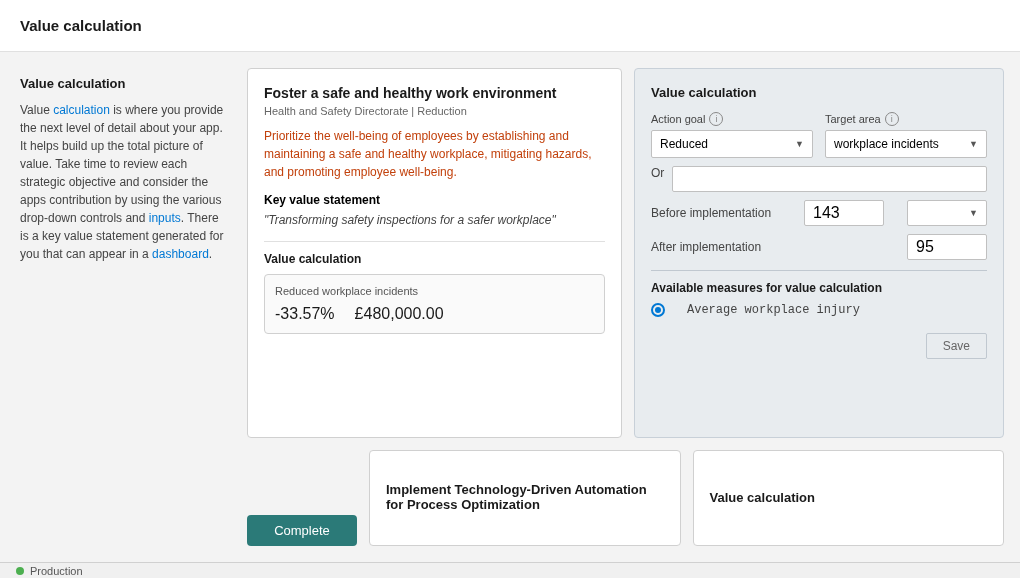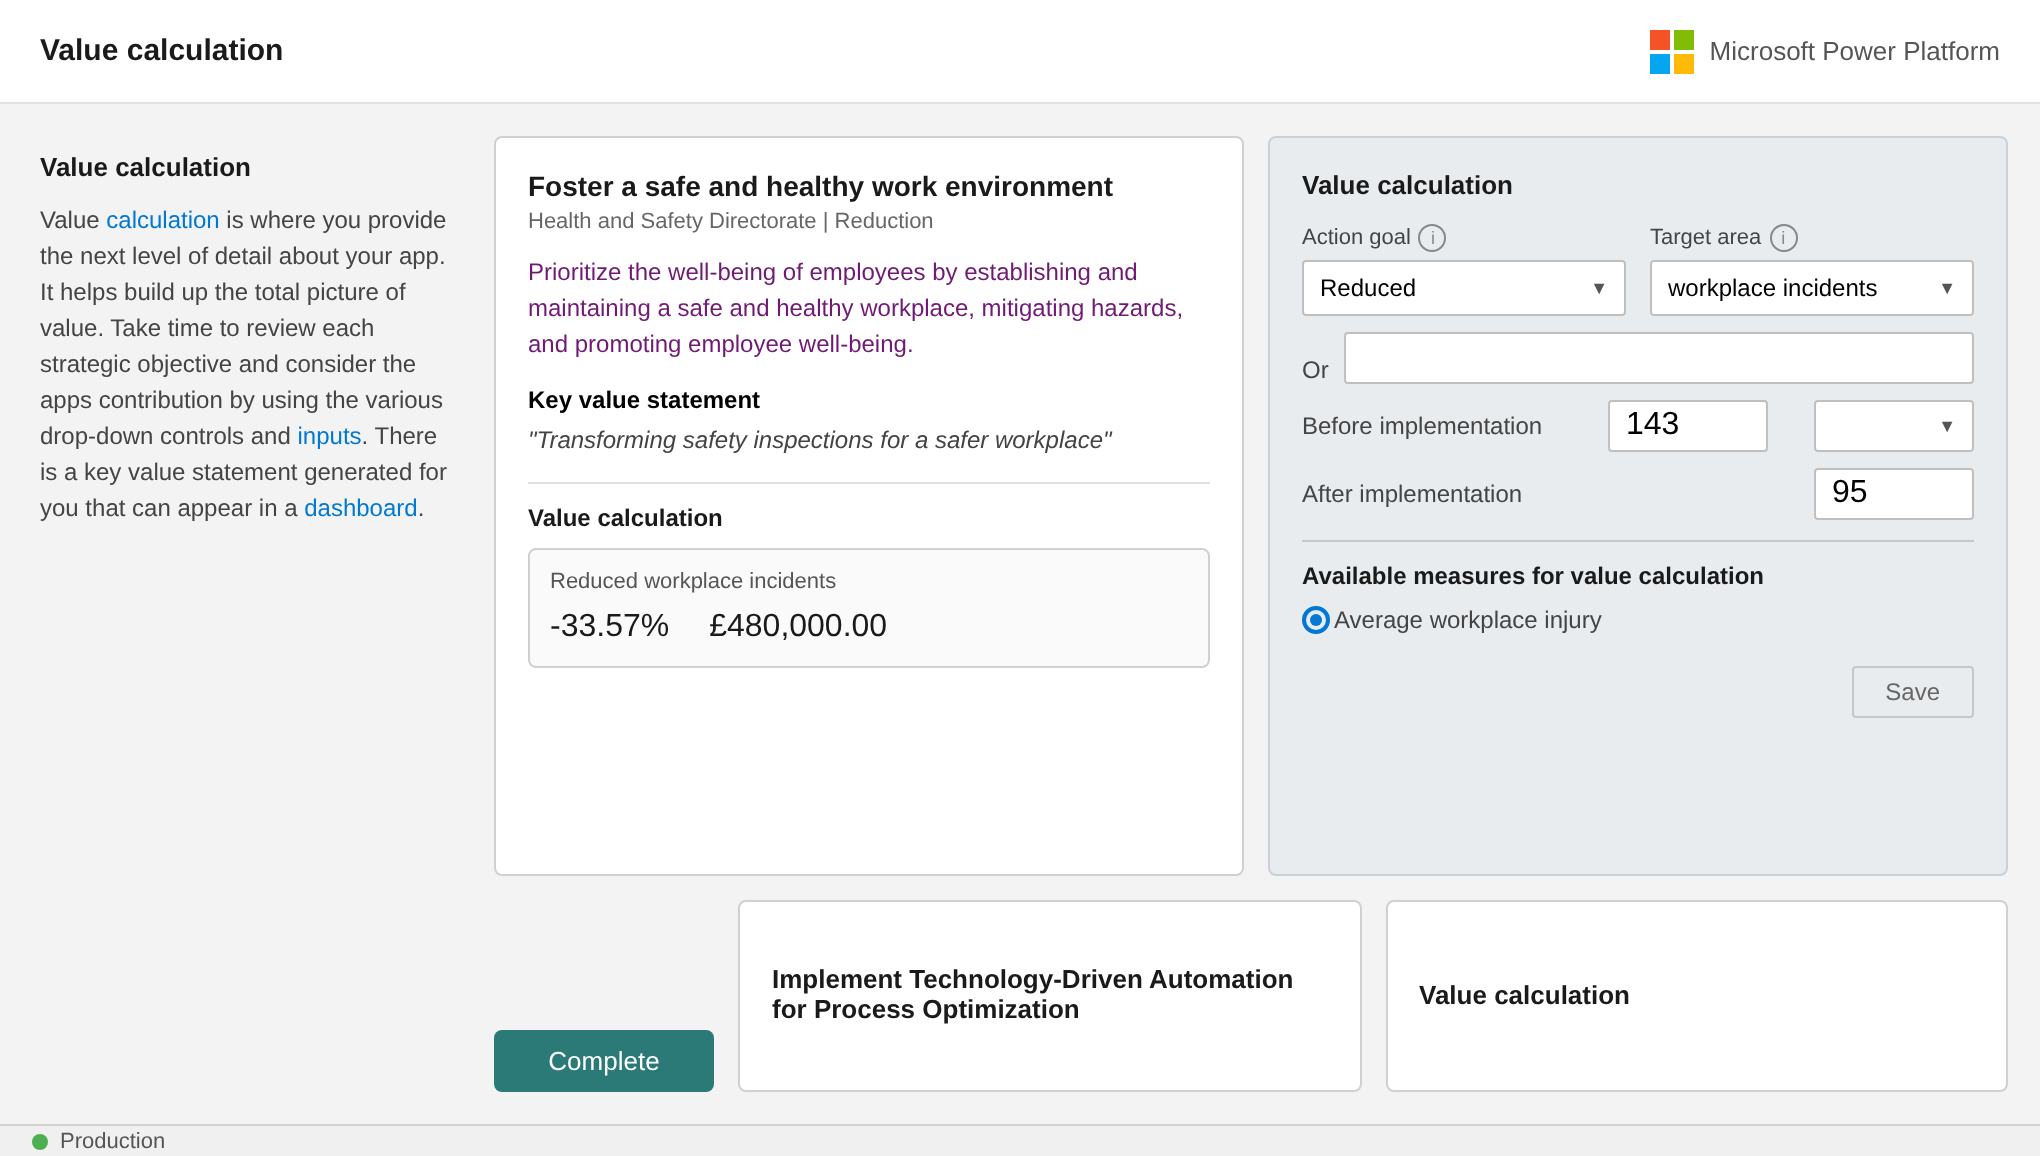--- a/index.html
+++ b/index.html
@@ -120,21 +120,21 @@
       color: #1a1a1a;
       margin-bottom: 4px;
     }
     .card-subtitle {
       font-size: 11px;
       color: #666;
       margin-bottom: 10px;
     }
     .card-desc {
       font-size: 12px;
-      color: #701a75;
+      color: #c2410c;
       line-height: 1.5;
       margin-bottom: 12px;
     }
     .key-value-label {
       font-size: 12px;
       font-weight: 600;
       color: #000000;
       margin-bottom: 6px;
     }
     .key-value-italic {
@@ -224,21 +224,21 @@
     }
     .chevron {
       font-size: 9px;
       color: #555;
     }
     .or-row {
       font-size: 12px;
       color: #444;
       margin-bottom: 8px;
       display: flex;
-      align-items: flex-end;
+      align-items: flex-start;
       gap: 8px;
     }
     .impl-row {
       display: flex;
       align-items: center;
       justify-content: space-between;
       margin-bottom: 8px;
     }
     .impl-label {
       font-size: 12px;
@@ -274,24 +274,25 @@
     }
     .measures-label {
       font-size: 12px;
       font-weight: 600;
       color: #1a1a1a;
       margin-bottom: 8px;
     }
     .measure-item {
       display: flex;
       align-items: flex-start;
-      gap: 2px;
+      gap: 22px;
       font-size: 12px;
       color: #444;
       margin-bottom: 4px;
+      font-family: Liberation Mono, monospace;
     }
     .radio-dot {
       width: 14px;
       height: 14px;
       border-radius: 50%;
       border: 2px solid #0078d4;
       display: flex;
       align-items: center;
       justify-content: center;
       flex-shrink: 0;
@@ -385,29 +386,20 @@
       background: #fff;
       height: 26px;
       flex: 1;
     }
   </style>
 </head>
 <body>
 
 <div class="header">
   <span class="header-title">Value calculation</span>
-  <div class="ms-logo">
-    <div class="ms-grid">
-      <span></span>
-        <span></span>
-        <span></span>
-        <span></span>
-    </div>
-    <span class="ms-logo-text">Microsoft Power Platform</span>
-  </div>
 </div>
 
 <div class="main">
 
   <div class="sidebar">
     <div class="sidebar-title">Value calculation</div>
     <div class="sidebar-text">
       Value <a>calculation</a> is where you provide the next level of detail about your app. It helps build up the total picture of value. Take time to review each strategic objective and consider the apps contribution by using the various drop-down controls and <a>inputs</a>.  There is a key value statement generated for you that can appear in a <a>dashboard</a>.
     </div>
   </div>

